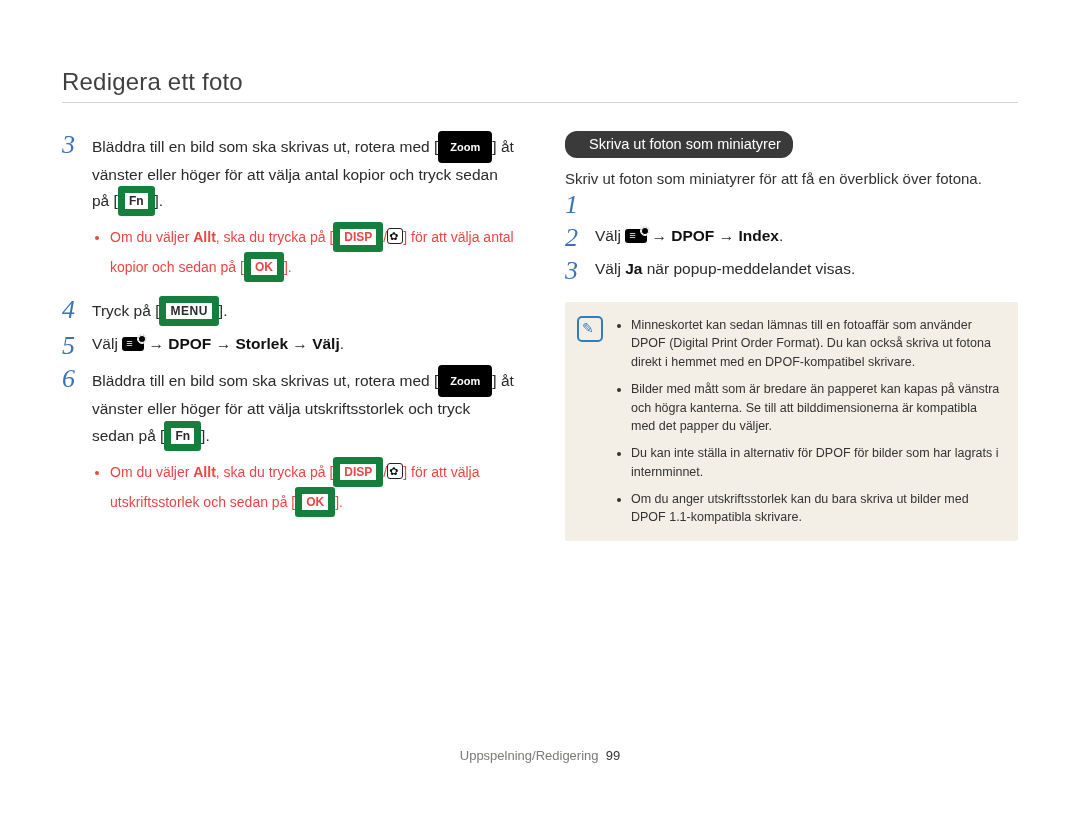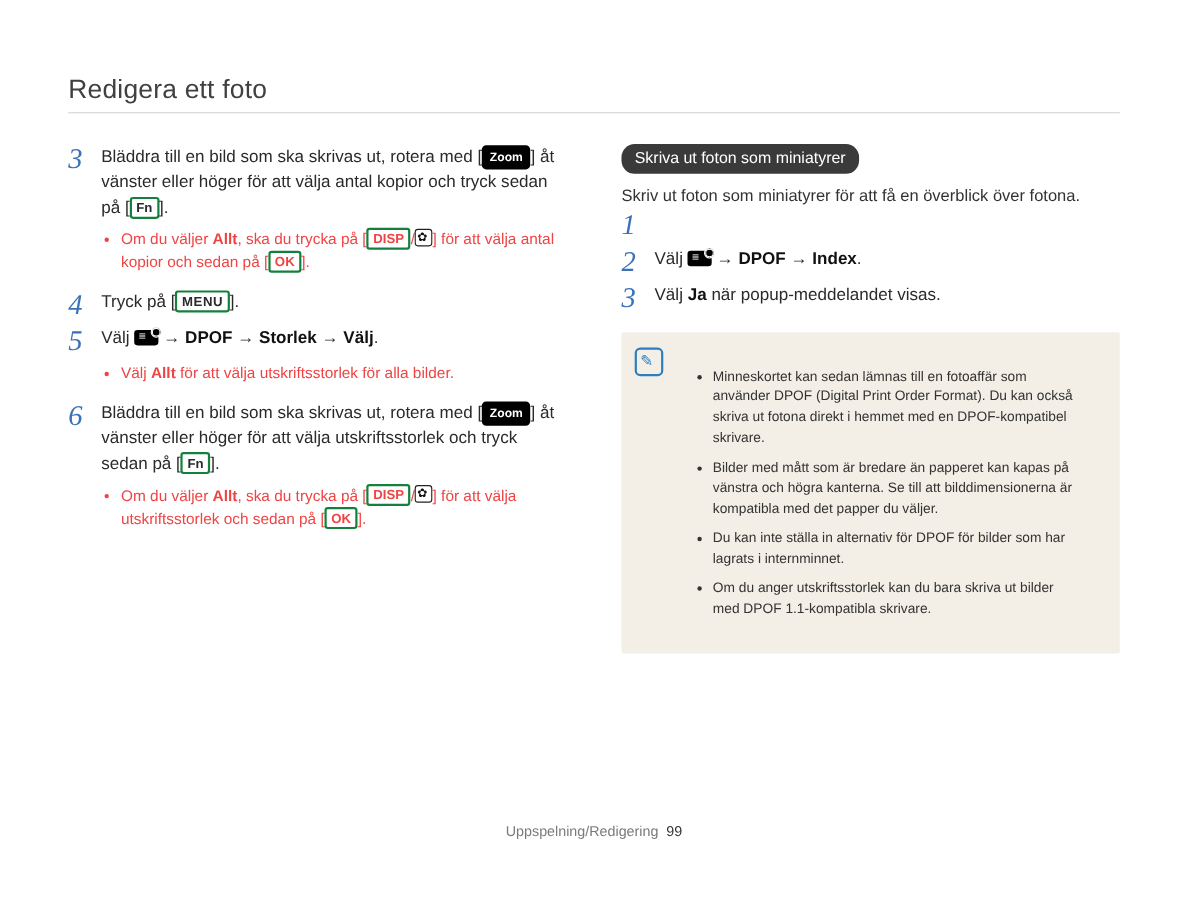--- a/index.html
+++ b/index.html
@@ -48,21 +48,21 @@
     padding-top: 1px;
     min-width: 18px;
   }
   .stepbody {
     font-size: 15.5px;
     line-height: 1.5;
     color: #2a2a2a;
   }
   .stepbody strong, .stepbody b { font-weight: 700; color:#111; }
   .key {
-    border: 2px solid #15803d;
+    border: 7px solid #15803d;
     border-radius: 3px;
     padding: 0 4px;
     font-size: 12px;
     font-weight: 700;
     display: inline-block;
     line-height: 16px;
     vertical-align: 1px;
     background:#fff;
   }
   .key-black {
@@ -127,21 +127,21 @@
     font-size: 14px;
     line-height: 1.5;
     color: #ef4444;
   }
   ul.sub li { margin-bottom: 2px; }
   .section-pill {
     display:inline-block;
     background:#3a3a3a;
     color:#fff;
     font-size:14.5px;
-    padding:5px 12px 6px 12px;
+    padding:5px 12px 6px 24px;
     border-radius:12px;
     margin-bottom:10px;
   }
   .intro {
     font-size:15px;
     line-height:1.5;
     margin-bottom:0;
   }
   .notebox {
     background:#f3efe6;
@@ -163,21 +163,21 @@
   }
   .note-icon::before{
     content:"✎";
     position:absolute;
     left:3px; top:0;
     color:#2b7fbf;
     font-size:14px;
   }
   .notebox ul {
     list-style: disc;
-    margin:17px;
+    margin:0;
     padding-left:16px;
   }
   .notebox li { margin-bottom:8px; }
   .notebox li:last-child { margin-bottom:0; }
   .footer {
     position:absolute;
     bottom:52px;
     left:0; right:0;
     text-align:center;
     font-size:13px;
@@ -215,25 +215,20 @@
           <span>Tryck på </span>[<span class="key key-menu">MENU</span>]<span>.</span>
         </div>
       </div>
 
       <div class="step">
         <div class="stepnum">5</div>
         <div class="stepbody">
           <span>Välj </span><span class="printer-icon"></span><span class="arrow"> → </span><b>DPOF</b><span class="arrow"> → </span><b>Storlek</b><span class="arrow"> → </span><b>Välj</b><span>.</span>
         </div>
       </div>
-      <ul class="sub">
-        <li>
-          <span>Välj </span><b>Allt</b><span> för att välja utskriftsstorlek för alla bilder.</span>
-        </li>
-      </ul>
 
       <div class="step">
         <div class="stepnum">6</div>
         <div class="stepbody">
           <span>Bläddra till en bild som ska skrivas ut, rotera med </span>[<span class="key key-black">Zoom</span>]<span> åt vänster eller höger för att välja utskriftsstorlek och tryck sedan på </span>[<span class="key key-fn">Fn</span>]<span>.</span>
         </div>
       </div>
       <ul class="sub">
         <li>
           <span>Om du väljer </span><b>Allt</b><span>, ska du trycka på </span>[<span class="key key-disp">DISP</span><span>/</span><span class="flower"></span>]<span> för att välja utskriftsstorlek och sedan på </span>[<span class="key key-ok">OK</span>]<span>.</span>

